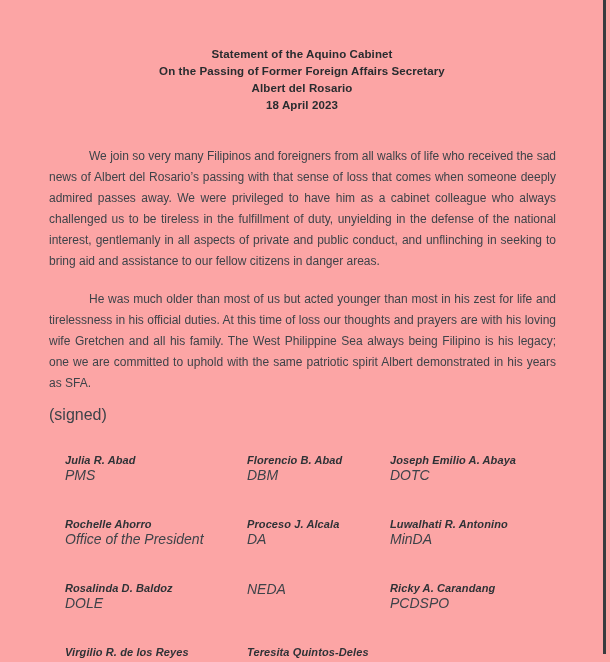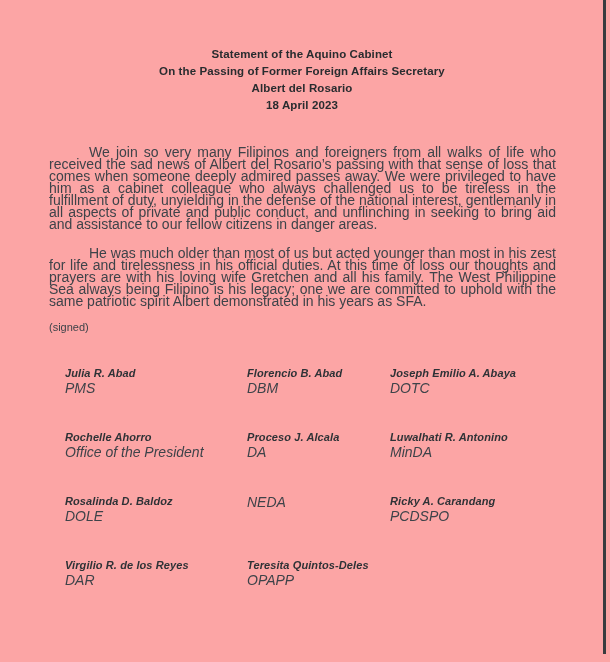--- a/index.html
+++ b/index.html
@@ -34,29 +34,29 @@
     line-height: 17px;
     font-weight: bold;
     color: #292c2f;
     letter-spacing: 0.1px;
   }
   .body-para {
     width: 507px;
     margin: 0 0 0 49px;
     text-align: justify;
     text-indent: 40px;
-    font-size: 14px;
-    line-height: 12px;
+    font-size: 12px;
+    line-height: 21px;
     color: #3e4349;
   }
   .body-para.first { margin-top: 32px; }
   .body-para.second { margin-top: 17px; }
   .signed {
     margin: 14px 0 0 49px;
-    font-size: 11px;
+    font-size: 16px;
     line-height: 13px;
     color: #3e4349;
   }
   .sig-grid {
     display: grid;
     grid-template-columns: 182px 143px auto;
     row-gap: 35px;
     margin: 32px 0 0 65px;
     width: 500px;
     font-style: italic;

